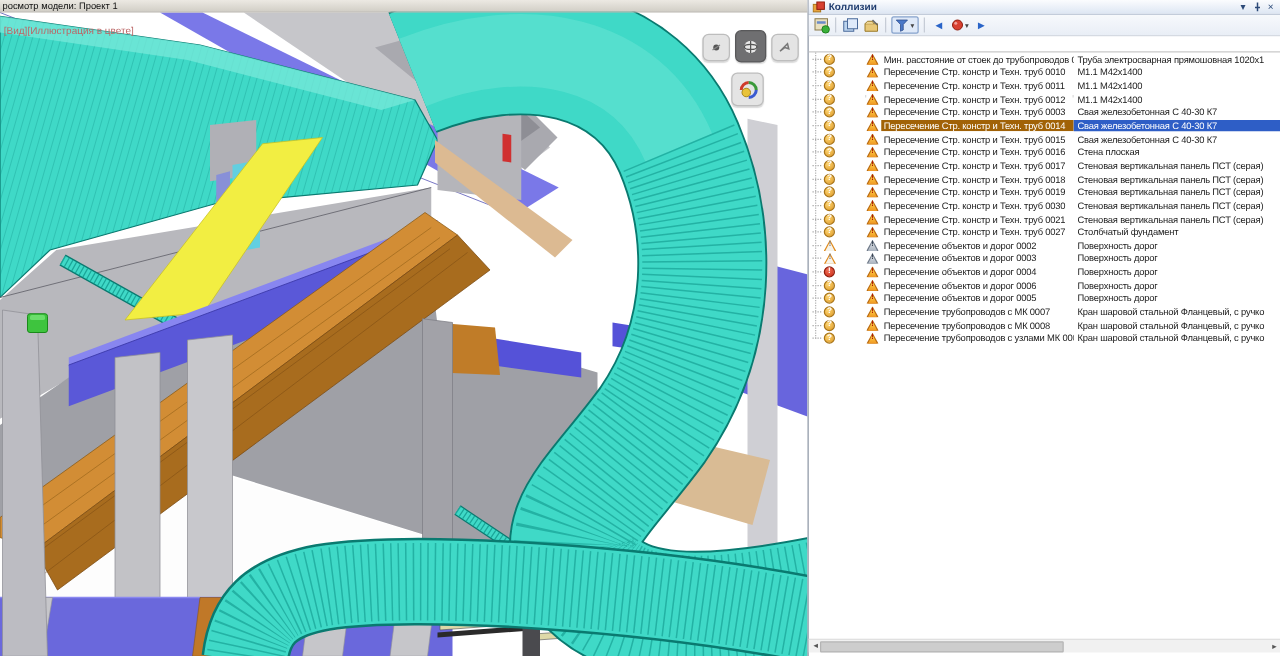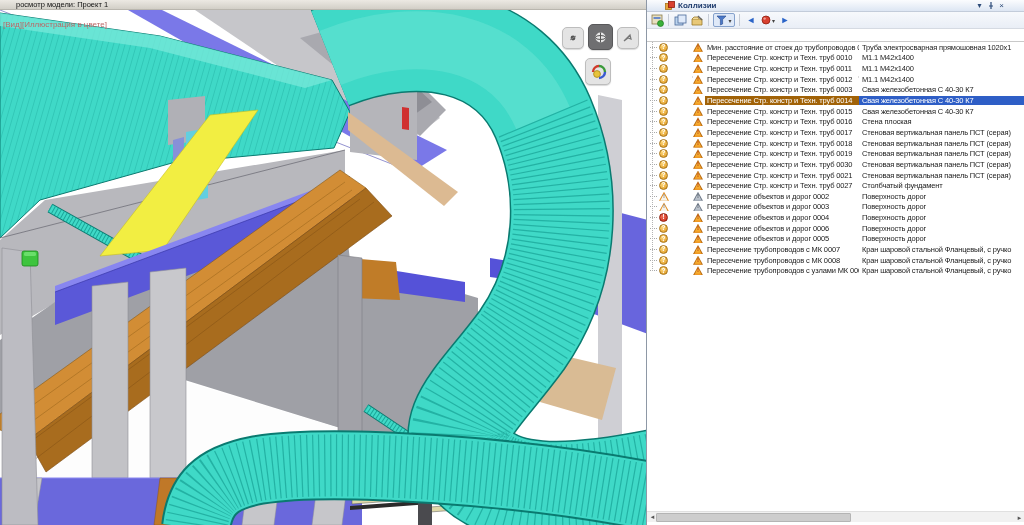--- a/index.html
+++ b/index.html
@@ -4,33 +4,33 @@
 <style>
   * { margin:0; padding:0; box-sizing:border-box; }
   html,body { width:1024px; height:525px; overflow:hidden;
     font-family:"Liberation Sans", sans-serif; background:#fff; }
   #stage { position:relative; width:1024px; height:525px; background:#fff; }
 
   
   #viewport { position:absolute; left:0; top:0; width:646px; height:525px; background:#fff; overflow:hidden; }
   #vp-titlebar { position:absolute; left:0; top:0; width:646px; height:10px; z-index:5;
     background:linear-gradient(#ece9e3,#d2cfc7); border-bottom:1px solid #b9b6ae;
-    font-size:7.5px; line-height:10px; padding-left:16px; color:#111; white-space:nowrap; }
+    font-size:7.5px; line-height:10px; padding-left:2px; color:#111; white-space:nowrap; }
   #vp-overlay { position:absolute; left:3px; top:20px; z-index:5; font-size:8px; color:#b66; letter-spacing:0; }
   #scene-svg { position:absolute; left:0; top:0; }
 
   .navbtn { position:absolute; z-index:6; border-radius:5px; background:#e4e4e4; border:1px solid #bdbdbd;
     display:flex; align-items:center; justify-content:center; box-shadow:0 1px 1px rgba(0,0,0,.15); }
   .navbtn.dark { background:#6f6f71; border-color:#58585a; }
 
   
   #panel { position:absolute; left:646px; top:0; width:378px; height:525px; background:#fff;
     border-left:1px solid #8e98a6; font-size:7.5px; color:#1a1a1a; }
   #panel-title { height:12px; background:linear-gradient(#fbfcfe,#dde6f3); border-bottom:1px solid #c3ccda;
-    display:flex; align-items:center; padding:0 18px; }
+    display:flex; align-items:center; padding:0 3px; }
   #panel-title .t { font-size:8px; font-weight:bold; color:#1f3c6e; margin-left:3px; flex:1; }
   .winctl { width:9px; height:9px; display:flex; align-items:center; justify-content:center;
     color:#2c4a78; font-size:8px; line-height:1; margin-left:2px; }
 
   #panel-toolbar { height:17px; background:linear-gradient(#f7f9fc,#e9eef6); border-bottom:1px solid #d5dae2;
     display:flex; align-items:center; padding:0 3px; gap:3px; }
   .tbsep { width:1px; height:12px; background:#c6ccd6; margin:0 1px; }
   .tbico { width:14px; height:14px; display:flex; align-items:center; justify-content:center; }
   .tbico.framed { border:1px solid #86a2cc; background:#dfe9f8; border-radius:2px; width:22px; }
   .arrow-g { font-size:9px; line-height:1; color:#2a64c8; font-weight:bold; }

